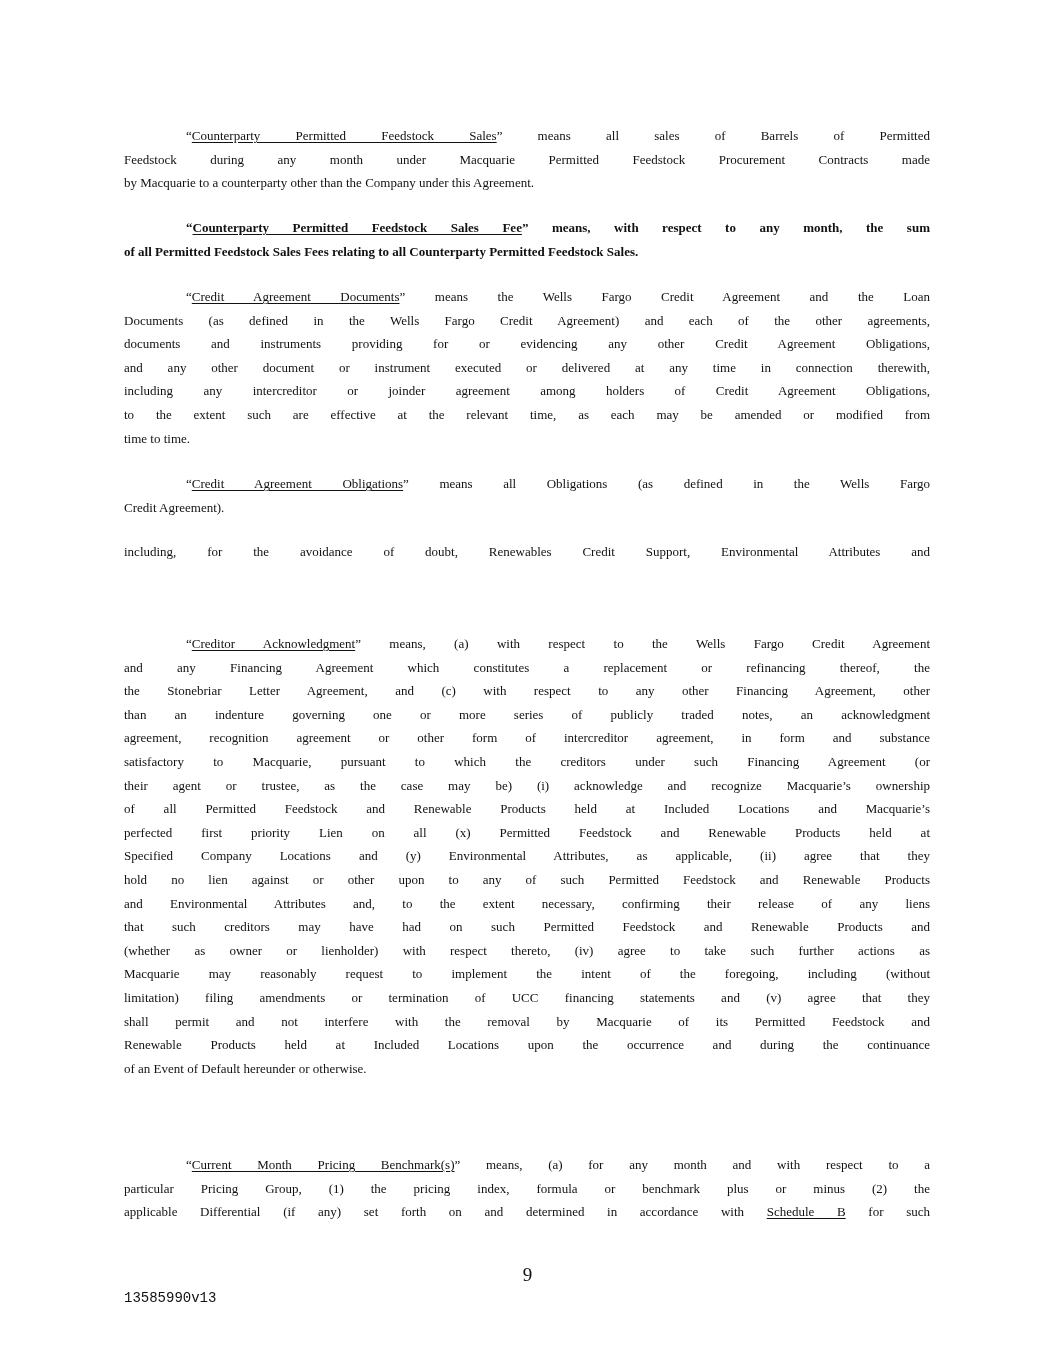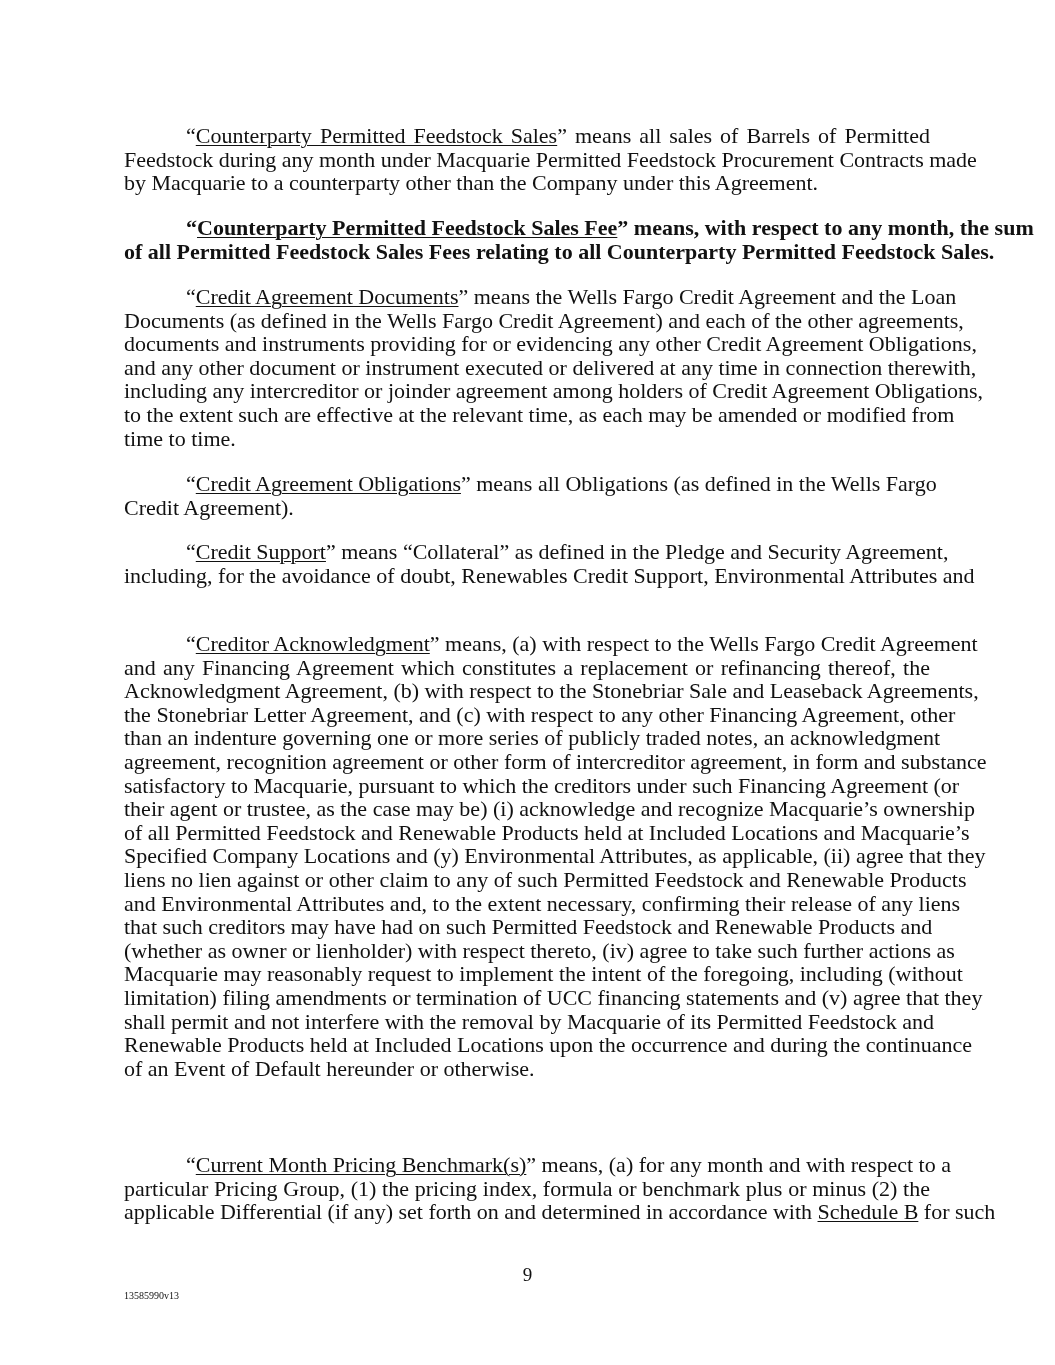--- a/index.html
+++ b/index.html
@@ -1,32 +1,32 @@
 <!DOCTYPE html>
 <html><head>
 <meta charset="utf-8">
 <style>
   html, body { margin: 0; padding: 0; background: #ffffff; }
   body { width: 1055px; height: 1365px; position: relative; overflow: hidden;
          font-family: "Liberation Serif", "DejaVu Serif", serif; color: #111; }
   .page { position: absolute; left: 0; top: 0; width: 1055px; height: 1365px; }
-  .para { position: absolute; left: 124px; width: 806px; font-size: 22px; line-height: 23.6px; }
+  .para { position: absolute; left: 124px; width: 806px; font-size: 13px; line-height: 23.6px; }
   .line { display: block; white-space: nowrap; text-align: justify; text-align-last: justify; height: 23.6px; }
   .line.last { text-align-last: left; }
   .line.first { padding-left: 62px; }
   .u { text-decoration: underline; text-underline-offset: 2px; text-decoration-thickness: 1px; }
   #p1 { top: 124px; }
   #p2 { top: 216px; font-weight: bold; }
   #p3 { top: 285px; }
   #p4 { top: 472px; font-family: Liberation Serif, serif; }
   #p5 { top: 540px; }
   #p6 { top: 632px; }
   #p7 { top: 1153px; }
   .page-number { position: absolute; top: 1264px; left: 0; width: 1055px; text-align: center; font-size: 19px; }
-  .doc-id { position: absolute; top: 1290px; left: 124px; font-size: 10px; }
+  .doc-id { position: absolute; top: 1290px; left: 124px; font-size: 14px; font-family: Liberation Mono, monospace; }
 </style>
 </head>
 <body>
 
 <div class="page">
   <div class="para" id="p1">
       <span class="line first"><span>“</span><span class="u">Counterparty Permitted Feedstock Sales</span><span>” means all sales of Barrels of Permitted</span></span>
       <span class="line">Feedstock during any month under Macquarie Permitted Feedstock Procurement Contracts made</span>
       <span class="line last">by Macquarie to a counterparty other than the Company under this Agreement.</span>
     </div>
@@ -41,35 +41,34 @@
       <span class="line">and any other document or instrument executed or delivered at any time in connection therewith,</span>
       <span class="line">including any intercreditor or joinder agreement among holders of Credit Agreement Obligations,</span>
       <span class="line">to the extent such are effective at the relevant time, as each may be amended or modified from</span>
       <span class="line last">time to time.</span>
     </div>
   <div class="para" id="p4">
       <span class="line first"><span>“</span><span class="u">Credit Agreement Obligations</span><span>” means all Obligations (as defined in the Wells Fargo</span></span>
       <span class="line last">Credit Agreement).</span>
     </div>
   <div class="para" id="p5">
-      <span class="line first"><span>“</span><span class="u">Credit Support</span><span>” means “Collateral” as defined in the Pledge and Security Agreement,</span></span>
       <span class="line">including, for the avoidance of doubt, Renewables Credit Support, Environmental Attributes and</span>
     </div>
   <div class="para" id="p6">
       <span class="line first"><span>“</span><span class="u">Creditor Acknowledgment</span><span>” means, (a) with respect to the Wells Fargo Credit Agreement</span></span>
       <span class="line">and any Financing Agreement which constitutes a replacement or refinancing thereof, the</span>
-      <span class="line">Acknowledgment Agreement, (b) with respect to the Stonebriar Sale and Leaseback Agreements,</span>
       <span class="line">the Stonebriar Letter Agreement, and (c) with respect to any other Financing Agreement, other</span>
       <span class="line">than an indenture governing one or more series of publicly traded notes, an acknowledgment</span>
       <span class="line">agreement, recognition agreement or other form of intercreditor agreement, in form and substance</span>
       <span class="line">satisfactory to Macquarie, pursuant to which the creditors under such Financing Agreement (or</span>
       <span class="line">their agent or trustee, as the case may be) (i) acknowledge and recognize Macquarie’s ownership</span>
       <span class="line">of all Permitted Feedstock and Renewable Products held at Included Locations and Macquarie’s</span>
+      <span class="line">perfected first priority Lien on all (x) Permitted Feedstock and Renewable Products held at</span>
       <span class="line">Specified Company Locations and (y) Environmental Attributes, as applicable, (ii) agree that they</span>
-      <span class="line">liens no lien against or other claim to any of such Permitted Feedstock and Renewable Products</span>
+      <span class="line">hold no lien against or other upon to any of such Permitted Feedstock and Renewable Products</span>
       <span class="line">and Environmental Attributes and, to the extent necessary, confirming their release of any liens</span>
       <span class="line">that such creditors may have had on such Permitted Feedstock and Renewable Products and</span>
       <span class="line">(whether as owner or lienholder) with respect thereto, (iv) agree to take such further actions as</span>
       <span class="line">Macquarie may reasonably request to implement the intent of the foregoing, including (without</span>
       <span class="line">limitation) filing amendments or termination of UCC financing statements and (v) agree that they</span>
       <span class="line">shall permit and not interfere with the removal by Macquarie of its Permitted Feedstock and</span>
       <span class="line">Renewable Products held at Included Locations upon the occurrence and during the continuance</span>
       <span class="line last">of an Event of Default hereunder or otherwise.</span>
     </div>
   <div class="para" id="p7">

